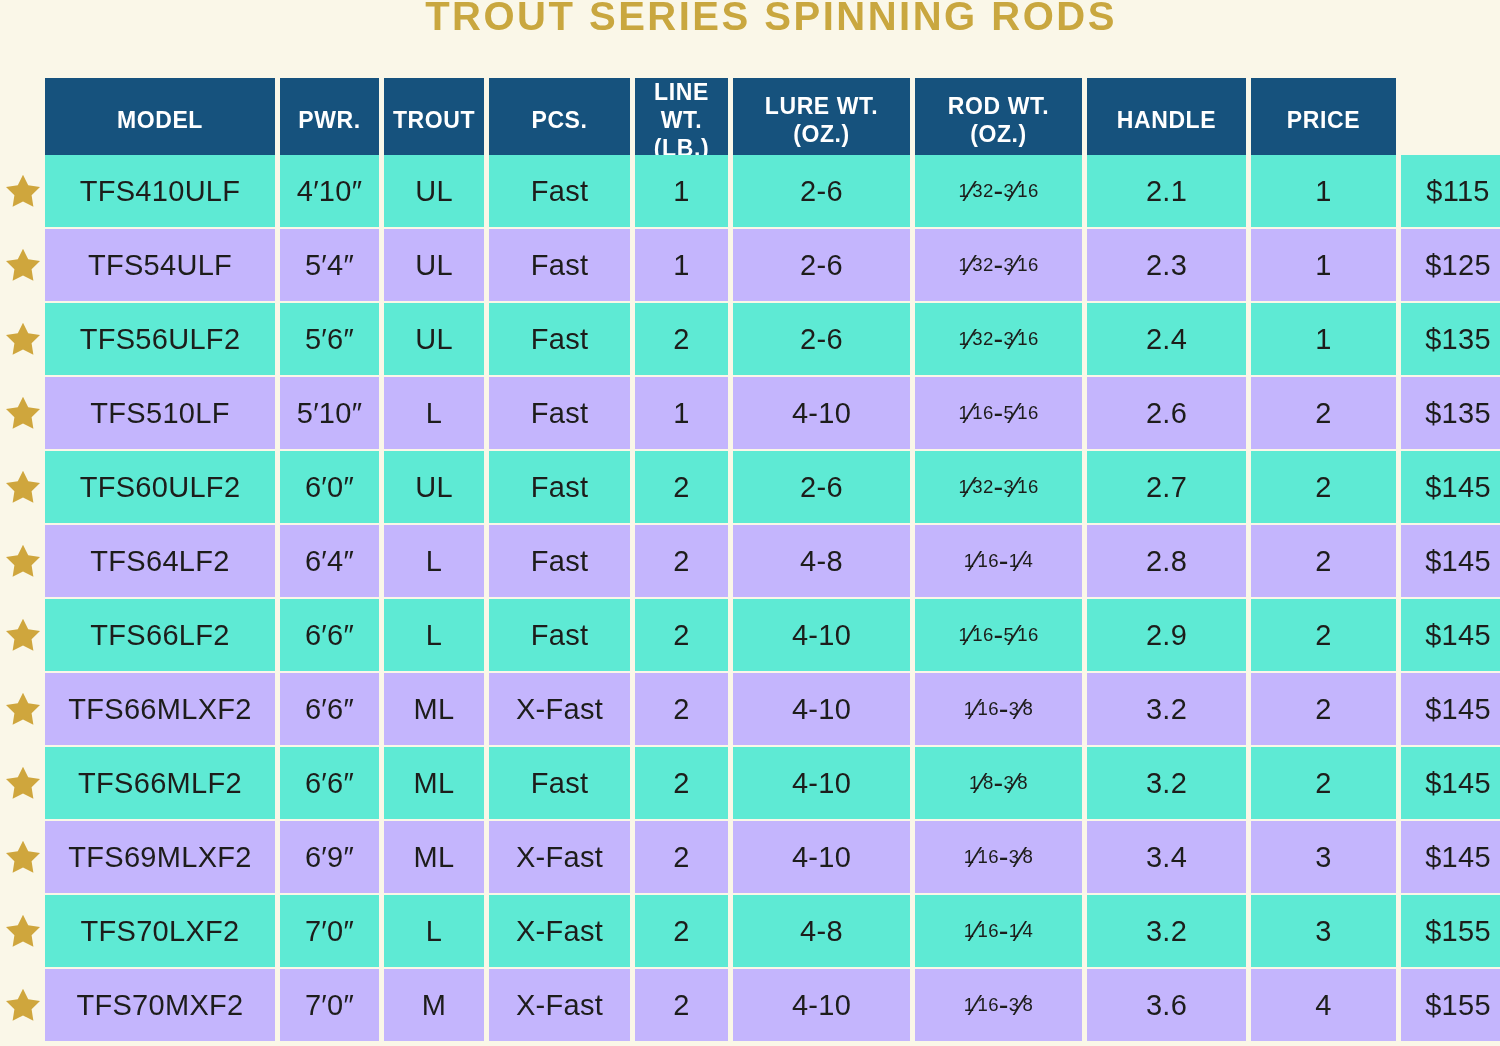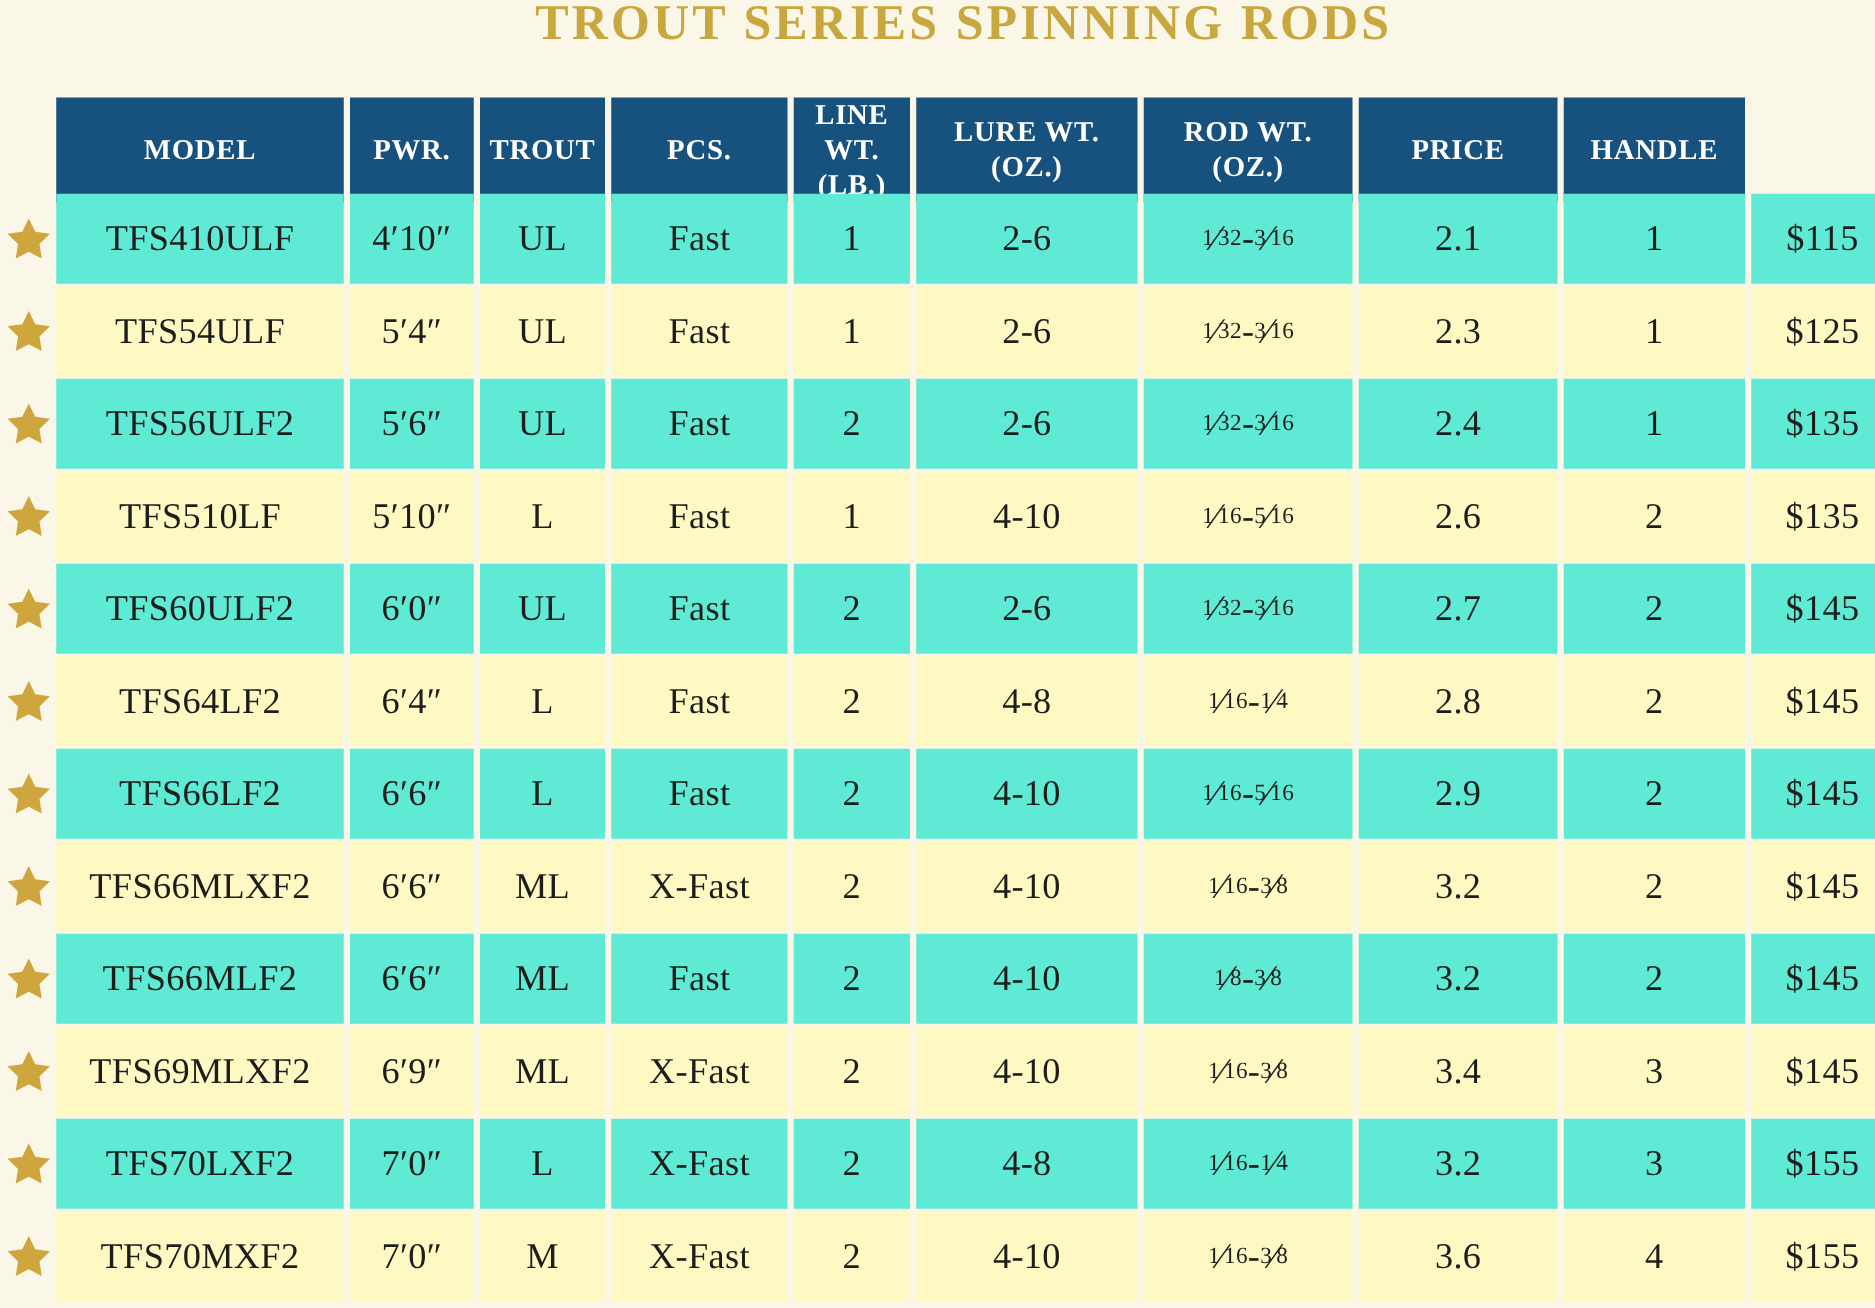--- a/index.html
+++ b/index.html
@@ -1,20 +1,20 @@
 <!DOCTYPE html>
 <html><head>
 <meta charset="utf-8">
 <style>
   * { margin:0; padding:0; box-sizing:border-box; }
   html,body { background:#faf7e8; }
   .page {
     position:relative; width:1500px; height:1046px;
     background:#faf7e8; overflow:hidden;
-    font-family:Liberation Serif, serif;
+    font-family:Liberation Sans, sans-serif;
     color:#1d1d1b;
   }
   .title {
     position:absolute; top:-6px; left:45px; width:1452px;
     text-align:center; font-size:40px; font-weight:bold;
     letter-spacing:2.5px; color:#c9a73f;
   }
   .spec-table { position:absolute; left:45px; top:78px; width:1452px; }
   .thead, .trow {
     display:grid;
@@ -27,21 +27,21 @@
     display:flex; flex-direction:column; align-items:center; justify-content:center;
     font-weight:bold; font-size:23px; letter-spacing:0.6px; line-height:1.22;
     text-align:center;
   }
   .trow { height:72px; margin-bottom:2px; }
   .cell {
     display:flex; align-items:center; justify-content:center;
     font-size:29px; letter-spacing:0.3px; white-space:nowrap;
   }
   .trow.light .cell { background:#5eead4; }
-  .trow.dark  .cell { background:#fef9c3; }
+  .trow.dark  .cell { background:#c4b5fd; }
   .fr-n { font-size:0.64em; vertical-align:0.52em; }
   .fr-d { font-size:0.64em; vertical-align:-0.1em; }
   .fr-s { margin:0 -1px; }
   .star { position:absolute; left:6px; width:34px; height:34px; line-height:0; }
 </style>
 </head>
 <body>
 
 <div class="page">
 
@@ -106,24 +106,24 @@
       </div>
       <div class="hcell">
         <span>LURE WT.</span>
         <span>(OZ.)</span>
       </div>
       <div class="hcell">
         <span>ROD WT.</span>
         <span>(OZ.)</span>
       </div>
       <div class="hcell">
+        <span>HANDLE</span>
+      </div>
+      <div class="hcell">
         <span>PRICE</span>
-      </div>
-      <div class="hcell">
-        <span>HANDLE</span>
       </div>
     </div>
     <div class="tbody">
         <div class="trow light">
           <div class="cell col-model">TFS410ULF</div>
           <div class="cell col-length">4′10″</div>
           <div class="cell col-power">UL</div>
           <div class="cell col-action">Fast</div>
           <div class="cell col-pieces">1</div>
           <div class="cell col-line_wt">2-6</div>

